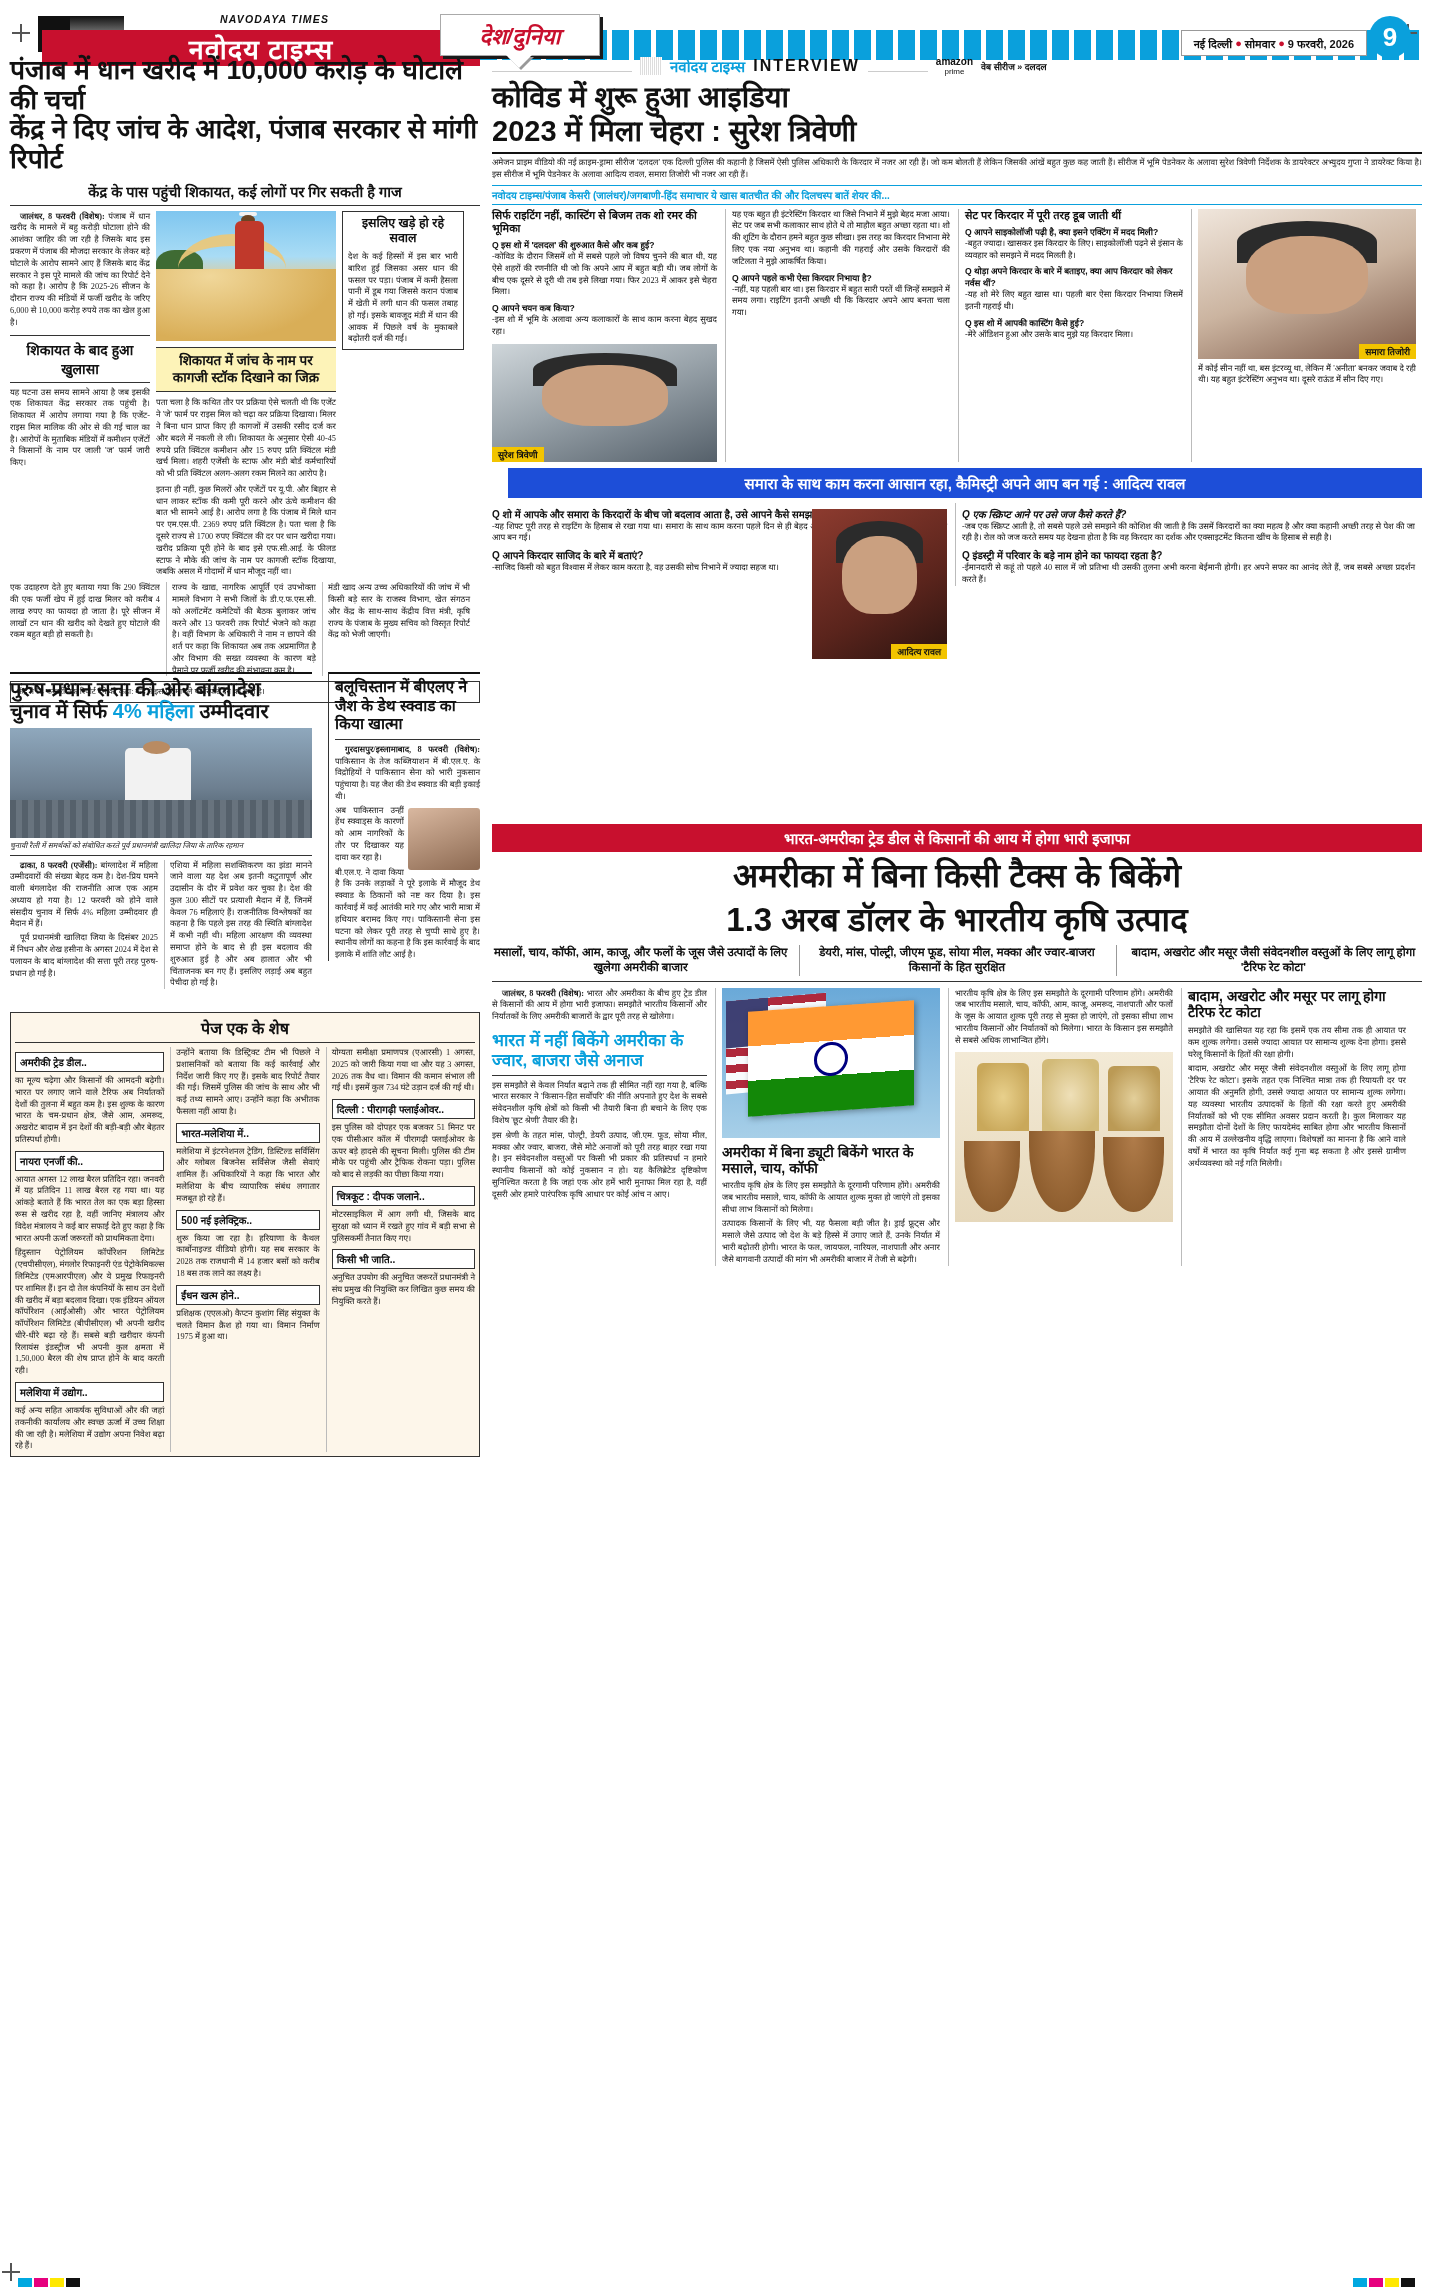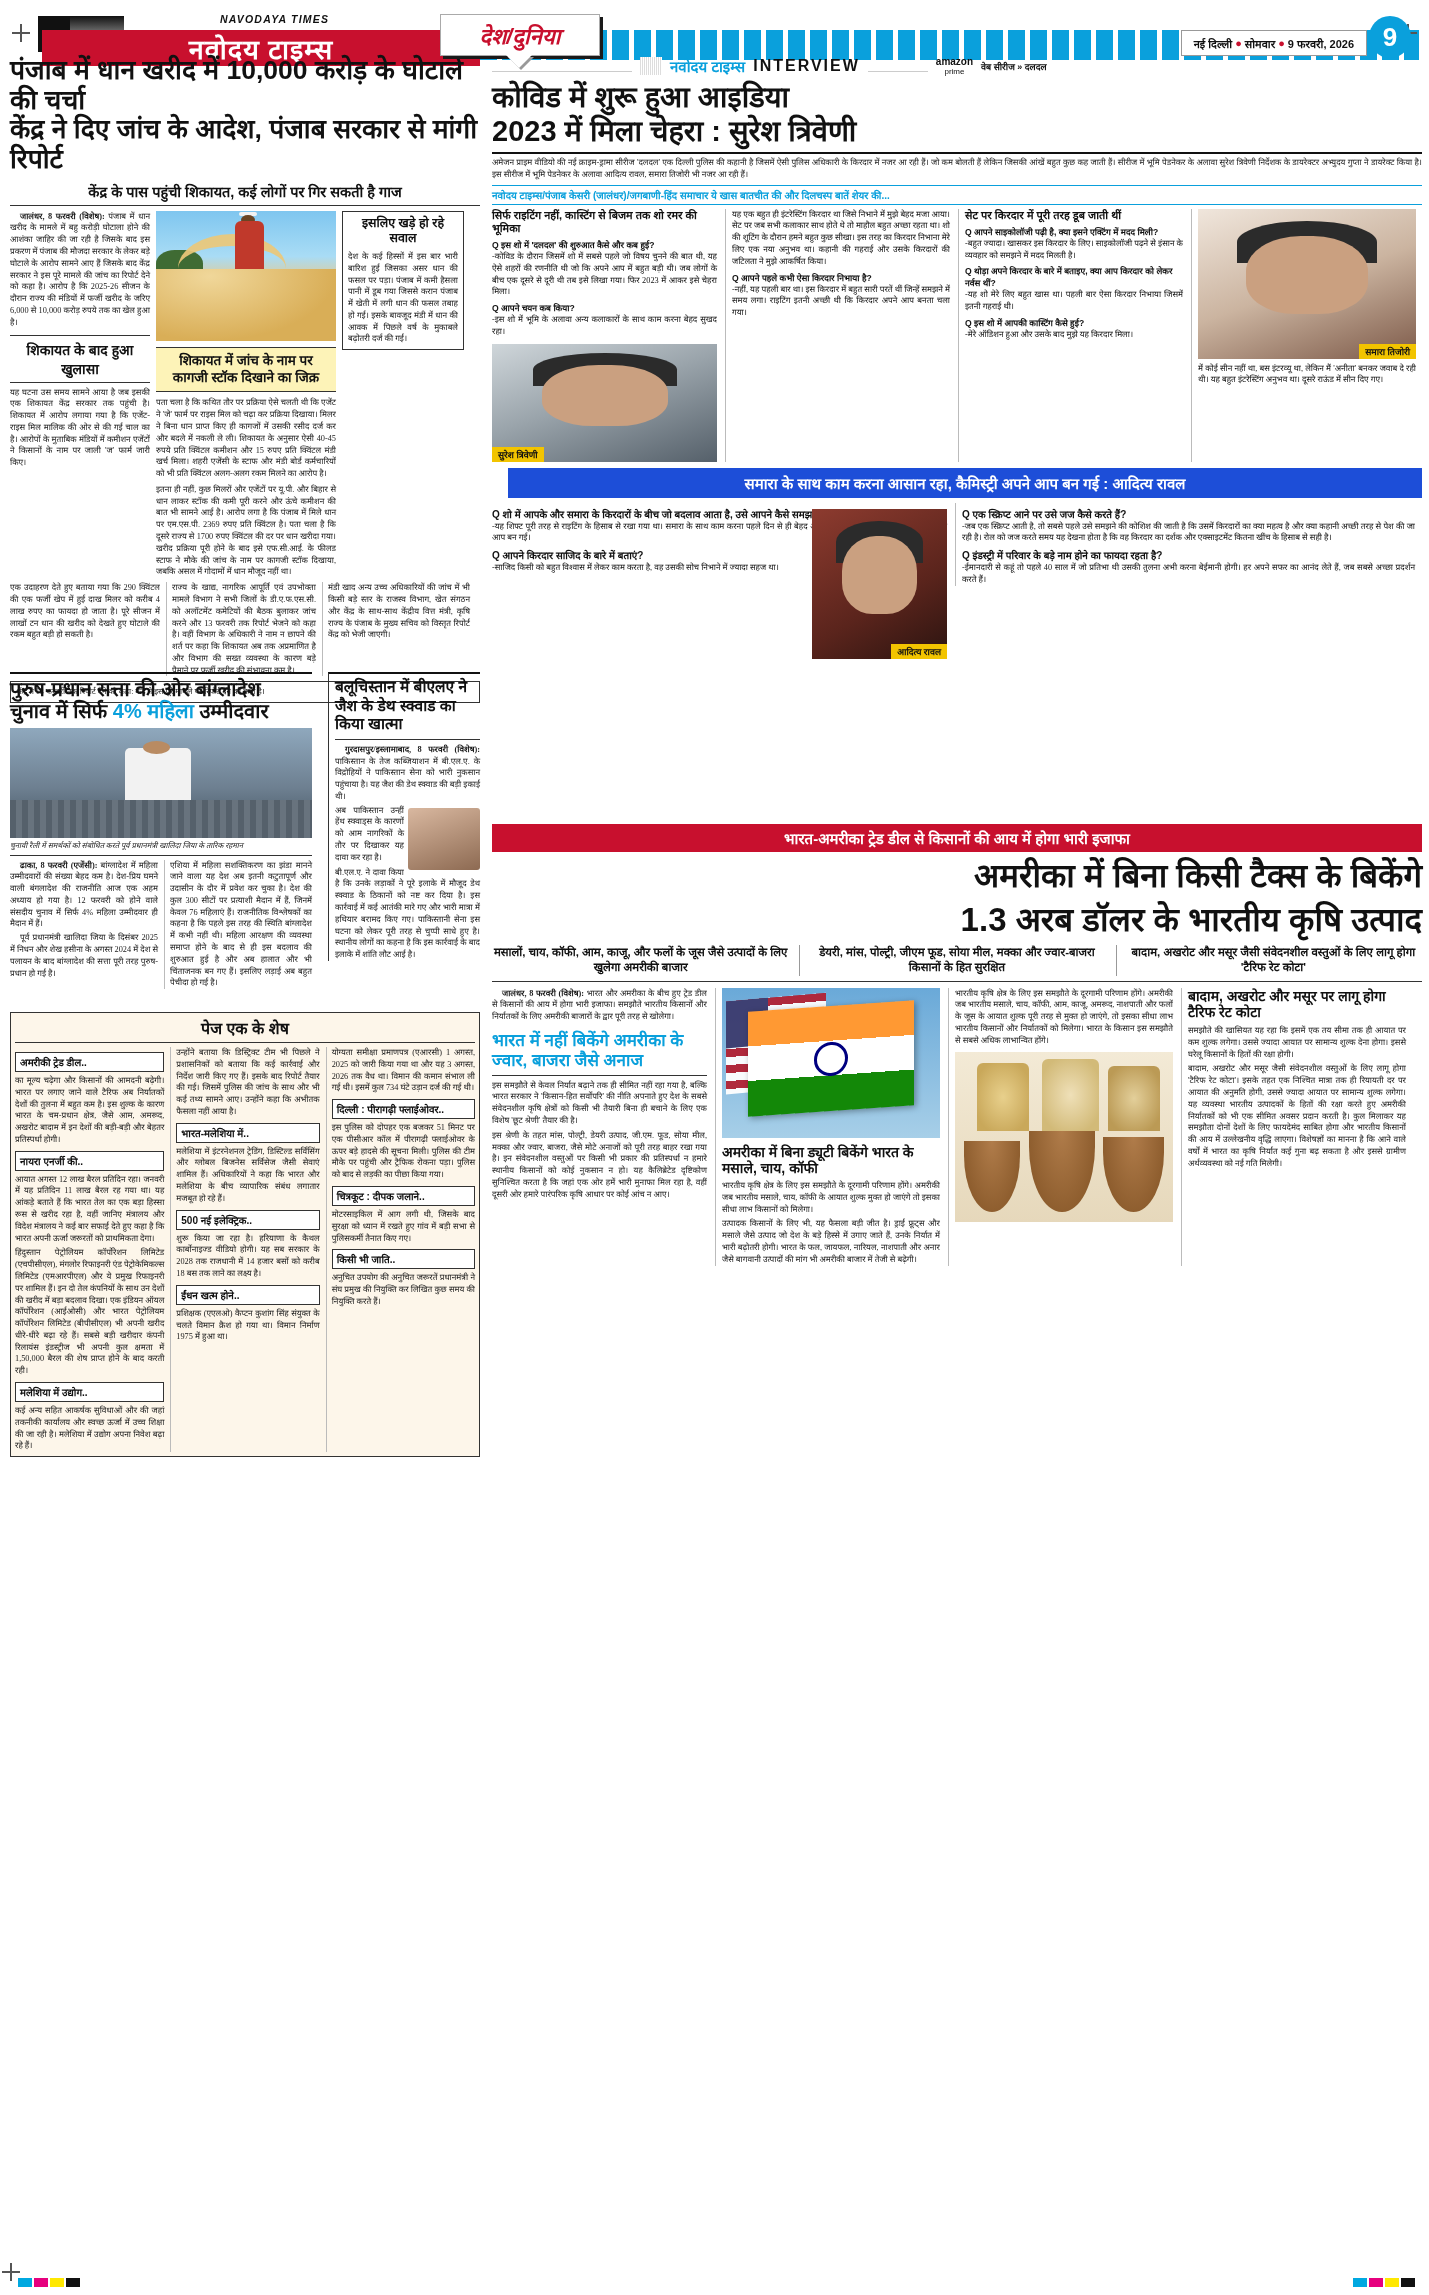--- a/index.html
+++ b/index.html
@@ -119,21 +119,21 @@
   .subhead-box { border:1px solid #333; background:#fff; font-family:"Liberation Sans", sans-serif;
      font-weight:bold; font-size:10px; padding:2px 4px; margin:5px 0 3px; }
   .subhead-plain { font-family:"Liberation Sans", sans-serif; font-weight:bold; font-size:10px;
      margin:5px 0 2px; }
 
   
   .bottom { position:absolute; left:492px; top:824px; width:930px; }
   .red-strip { background:#c8102e; color:#fff; text-align:center;
      font-family:"Liberation Sans", sans-serif; font-weight:bold; font-size:15px; padding:4px; }
   .bottom h1 { font-family:"Liberation Sans", sans-serif; font-weight:bold; font-size:33px;
-     line-height:1.2; text-align:right; margin-top:4px; }
+     line-height:1.2; text-align:center; margin-top:4px; }
   .three-deck { display:flex; gap:10px; margin-top:6px; border-bottom:1px solid #333;
      padding-bottom:5px; }
   .deck { flex:1; font-family:"Liberation Sans", sans-serif; font-weight:bold; font-size:11.5px;
      line-height:1.32; text-align:center; }
   .deck + .deck { border-left:1px solid #999; padding-left:8px; }
 
   .flagimg { width:100%; height:150px; background:linear-gradient(180deg,#6aa9d8 0%,#a7cfe8 100%);
      position:relative; overflow:hidden; }
   .flag { position:absolute; left:12%; top:12%; width:76%; height:70%;
      background:linear-gradient(180deg,#ff9933 0 33%,#ffffff 33% 66%,#138808 66% 100%);
@@ -330,21 +330,21 @@
         <div class="q" style="font-size:10px;">Q आपने किरदार साजिद के बारे में बताएं?</div>
         <div class="a">-साजिद किसी को बहुत विश्वास में लेकर काम करता है, वह उसकी सोच निभाने में ज्यादा सहज था।</div>
         <div class="portrait" style="position:absolute;right:0;top:6px;width:135px;height:150px;background:linear-gradient(150deg,#8d3b2f 0%,#5a241c 60%,#2b1410 100%);">
           <div class="hair"></div>
           <div class="face"></div>
           <span class="cap-lbl right">आदित्य रावल</span>
         </div>
       </div>
       <div style="width:460px;" class="col-rule">
         <div style="padding-left:6px;">
-          <div class="q" style="font-size:10px;">Q एक स्क्रिप्ट आने पर उसे जज कैसे करते हैं?</div>
+          <div class="q" style="font-size:10px;font-style:italic;">Q एक स्क्रिप्ट आने पर उसे जज कैसे करते हैं?</div>
           <div class="a">-जब एक स्क्रिप्ट आती है, तो सबसे पहले उसे समझने की कोशिश की जाती है कि उसमें किरदारों का क्या महत्व है और क्या कहानी अच्छी तरह से पेश की जा रही है। रोल को जज करते समय यह देखना होता है कि वह किरदार का दर्शक और एक्साइटमेंट कितना खींच के हिसाब से सही है।</div>
           <div class="q" style="font-size:10px;">Q इंडस्ट्री में परिवार के बड़े नाम होने का फायदा रहता है?</div>
           <div class="a">-ईमानदारी से कहूं तो पहले 40 साल में जो प्रतिभा थी उसकी तुलना अभी करना बेईमानी होगी। हर अपने सफर का आनंद लेते हैं, जब सबसे अच्छा प्रदर्शन करते हैं।</div>
         </div>
       </div>
     </div>
   </div>
 
   <div class="mid-left">
     <div style="border-top:2px solid #111;padding-top:4px;">

